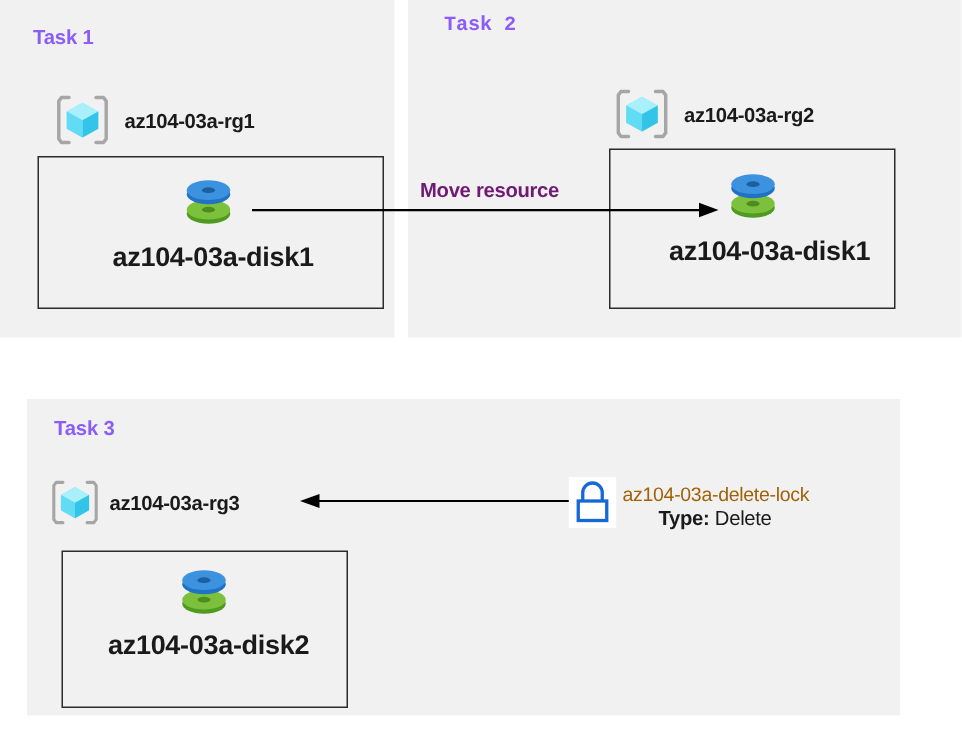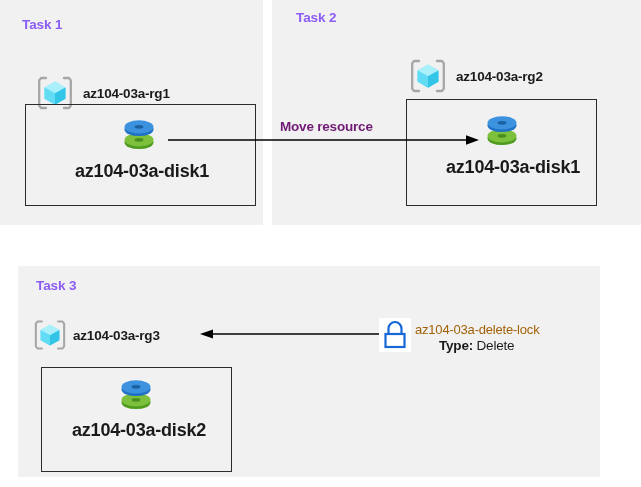--- a/index.html
+++ b/index.html
@@ -31,31 +31,31 @@
 
   .task-label {
     position: absolute;
     color: #8b5cf6;
     font-weight: bold;
     font-size: 13.5px;
     letter-spacing: -0.1px;
     white-space: nowrap;
   }
   #label-task1 { left: 22px;  top: 17px;  }
-  #label-task2 { left: 296px; top: 10px;  }
+  #label-task2 { left: 296px; top: 10px; font-family: Liberation Mono, monospace;  }
   #label-task3 { left: 36px;  top: 278px; }
 
   
   .rg-row {
     position: absolute;
     display: flex;
     align-items: center;
     white-space: nowrap;
   }
-  #rg-row-1 { left: 36px;  top: 74px;  }
+  #rg-row-1 { left: 36px;  top: 61px;  }
   #rg-row-2 { left: 409px; top: 57px;  }
   #rg-row-3 { left: 33px;  top: 318px; }
 
   .rg-icon {
     width: 38px;
     height: 38px;
     flex: 0 0 38px;
     display: block;
   }
   #rg-row-3 .rg-icon { width: 34px; height: 34px; flex-basis: 34px; }

